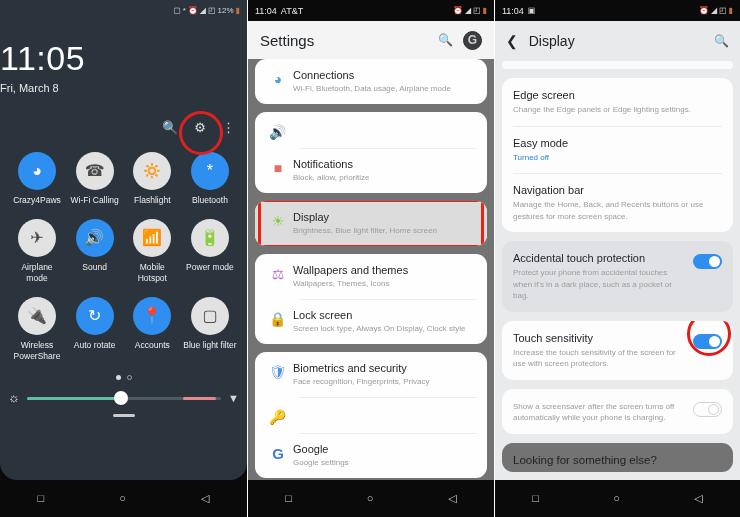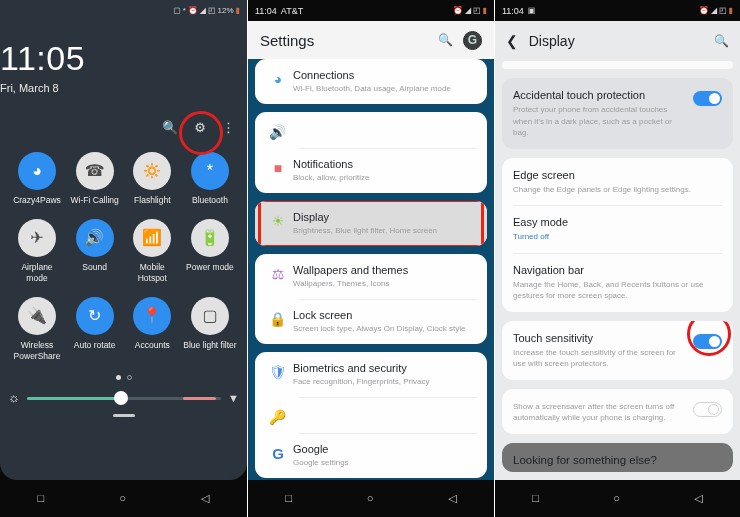--- a/index.html
+++ b/index.html
@@ -80,21 +80,21 @@
   .navbar {
     position: absolute; bottom: 0; left: 0; right: 0; height: 37px;
     background: #0a0a0a; display: flex; align-items: center; justify-content: space-around;
     color: #d5d5d5;
   }
   .navbar .nb { font-size: 11px; line-height: 1; }
 
   
   .p2-body {
     position: absolute; top: 21px; left: 0; right: 0; bottom: 37px;
-    background: #0c4a6e; overflow: hidden;
+    background: #737373; overflow: hidden;
   }
   .set-header {
     height: 38px; display: flex; align-items: center;
     padding: 0 12px; background: #f4f4f4;
   }
   .set-header .title { font-size: 15px; color: #20242a; font-weight: 400; }
   .set-header .hr-icons { margin-left: auto; display: flex; align-items: center; gap: 10px; }
   .set-header .searchi { color: #e2e2e2; font-size: 12px; }
   .avatar {
     width: 19px; height: 19px; border-radius: 50%;
@@ -392,49 +392,49 @@
     </div>
 
     <div class="p3-body">
       <div class="d-header">
         <span class="back">❮</span>
         <span class="dtitle">Display</span>
         <span class="dsearch">🔍</span>
       </div>
       <div class="dstrip"></div>
 
+      <div class="dcard">
+        <div class="drow">
+          <div class="dtx">
+            <div class="dt1">Edge screen</div>
+            <div class="dt2">Change the Edge panels or Edge lighting settings.</div>
+          </div>
+        </div>
+        <div class="drow">
+          <div class="dtx">
+            <div class="dt1">Easy mode</div>
+            <div class="dt2 blue">Turned off</div>
+          </div>
+        </div>
+        <div class="drow">
+          <div class="dtx">
+            <div class="dt1">Navigation bar</div>
+            <div class="dt2">Manage the Home, Back, and Recents buttons or use gestures for more screen space.</div>
+          </div>
+        </div>
+      </div>
+
       <div class="dcard grayish">
         <div class="drow">
           <div class="dtx">
             <div class="dt1">Accidental touch protection</div>
             <div class="dt2">Protect your phone from accidental touches when it's in a dark place, such as a pocket or bag.</div>
           </div>
           <div class="toggle ton">
             <div class="knob"></div>
-          </div>
-        </div>
-      </div>
-
-      <div class="dcard">
-        <div class="drow">
-          <div class="dtx">
-            <div class="dt1">Edge screen</div>
-            <div class="dt2">Change the Edge panels or Edge lighting settings.</div>
-          </div>
-        </div>
-        <div class="drow">
-          <div class="dtx">
-            <div class="dt1">Easy mode</div>
-            <div class="dt2 blue">Turned off</div>
-          </div>
-        </div>
-        <div class="drow">
-          <div class="dtx">
-            <div class="dt1">Navigation bar</div>
-            <div class="dt2">Manage the Home, Back, and Recents buttons or use gestures for more screen space.</div>
           </div>
         </div>
       </div>
 
       <div class="dcard">
         <div class="drow" style="position:relative;">
           <div class="dtx">
             <div class="dt1">Touch sensitivity</div>
             <div class="dt2">Increase the touch sensitivity of the screen for use with screen protectors.</div>
           </div>

